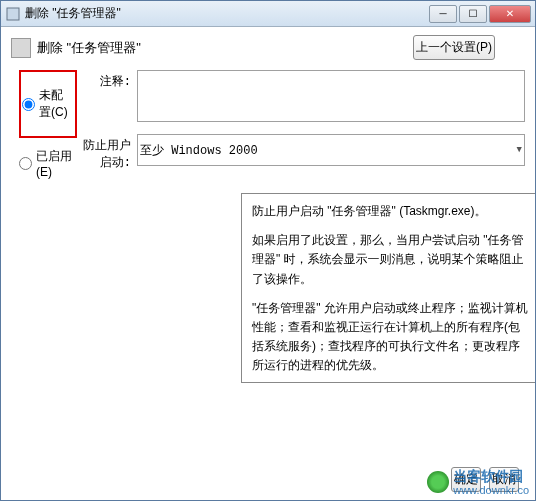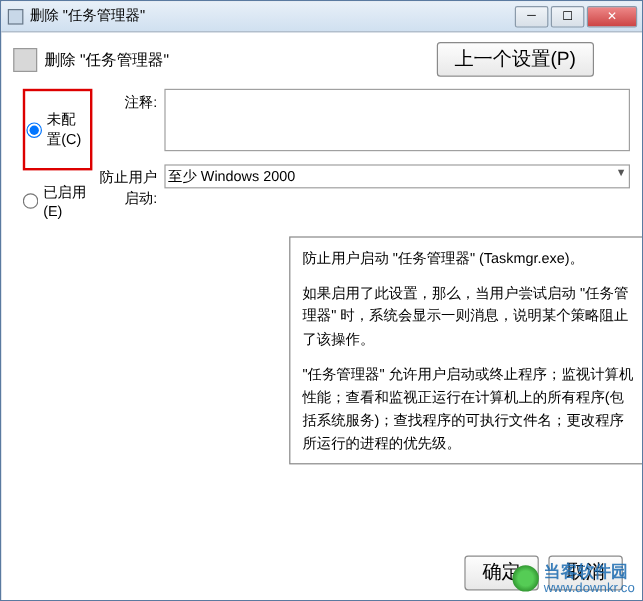--- a/index.html
+++ b/index.html
@@ -9,32 +9,32 @@
 .titlebar-icon { width: 16px; height: 16px; margin-right: 4px; }
 .titlebar-text { flex: 1; font-size: 12px; color: #000; }
 .winbtns { display: flex; gap: 2px; }
 .winbtn { width: 28px; height: 18px; background: linear-gradient(#f0f4f8, #d8e0e8); border: 1px solid #8a9aaa; border-radius: 2px; display: flex; align-items: center; justify-content: center; font-size: 10px; cursor: pointer; }
 .winbtn.close { background: linear-gradient(#e88, #c44); color: #fff; width: 42px; }
 .content { padding: 8px 10px; }
 .header-row { display: flex; align-items: center; margin-bottom: 8px; }
 .app-icon { width: 20px; height: 20px; background: #d8d8d8; border: 1px solid #999; margin-right: 6px; }
 .header-label { font-size: 13px; flex: 1; }
 .navbtns { display: flex; gap: 6px; margin-left: auto; margin-right: 30px; }
-.btn { padding: 3px 14px; background: linear-gradient(#fdfdfd, #e8e8e8); border: 1px solid #8a8a8a; border-radius: 3px; font-size: 16px; cursor: pointer; }
+.btn { padding: 3px 2px; background: linear-gradient(#fdfdfd, #e8e8e8); border: 1px solid #8a8a8a; border-radius: 3px; font-size: 12px; cursor: pointer; }
 .config-area { display: flex; margin-top: 10px; }
 .radio-col { width: 95px; padding-left: 8px; }
 .radio-item { display: flex; align-items: center; margin-bottom: 10px; font-size: 12px; }
 .radio-item input { margin-right: 4px; }
 .red-box { border: 2px solid #d00; padding: 15px 1px; display: inline-flex; align-items: center; }
 .right-col { flex: 1; }
-.field-row { display: flex; align-items: flex-start; margin-bottom: 8px; }
+.field-row { display: flex; align-items: flex-start; margin-bottom: 8px; font-family: Liberation Mono, monospace; }
 .field-label { width: 60px; text-align: right; padding-right: 6px; padding-top: 3px; }
 .field-input { flex: 1; }
 .comment-box { width: 388px; height: 52px; border: 1px solid #a0a0a0; background: #fff; resize: none; font-family: inherit; font-size: 12px; padding: 2px; }
-.platform-select { width: 388px; height: 20px; border: 1px solid #a0a0a0; background: #fff; font-size: 12px; padding: 1px 2px; display: flex; justify-content: space-between; cursor: pointer; }
+.platform-select { width: 388px; height: 20px; border: 1px solid #a0a0a0; background: #fff; font-size: 12px; padding: 15px 2px; display: flex; align-items: center; justify-content: space-between; cursor: pointer; }
 .dropdown-arrow { font-size: 9px; color: #555; }
 .section-labels { display: flex; margin-top: 18px; padding: 0 2px; }
 .section-label-left { width: 232px; }
 .help-panel { margin-top: 4px; border: 1px solid #888; background: #fff; padding: 8px 10px; height: 190px; width: 300px; margin-left: 230px; line-height: 1.6; overflow: hidden; font-size: 12px; }
 .help-panel p { margin-bottom: 10px; }
 .footer { position: absolute; bottom: 8px; right: 0; display: flex; gap: 8px; padding-right: 16px; align-items: center; }
 .watermark { position: absolute; bottom: 4px; right: 6px; display: flex; align-items: center; gap: 4px; }
 .wm-logo { width: 22px; height: 22px; border-radius: 50%; background: radial-gradient(circle, #5c5 40%, #393 70%); position: relative; }
 .wm-text { font-size: 11px; color: #1a6ab0; line-height: 1.1; opacity: 0.85; }
 .wm-text .l1 { font-size: 14px; font-weight: bold; }

